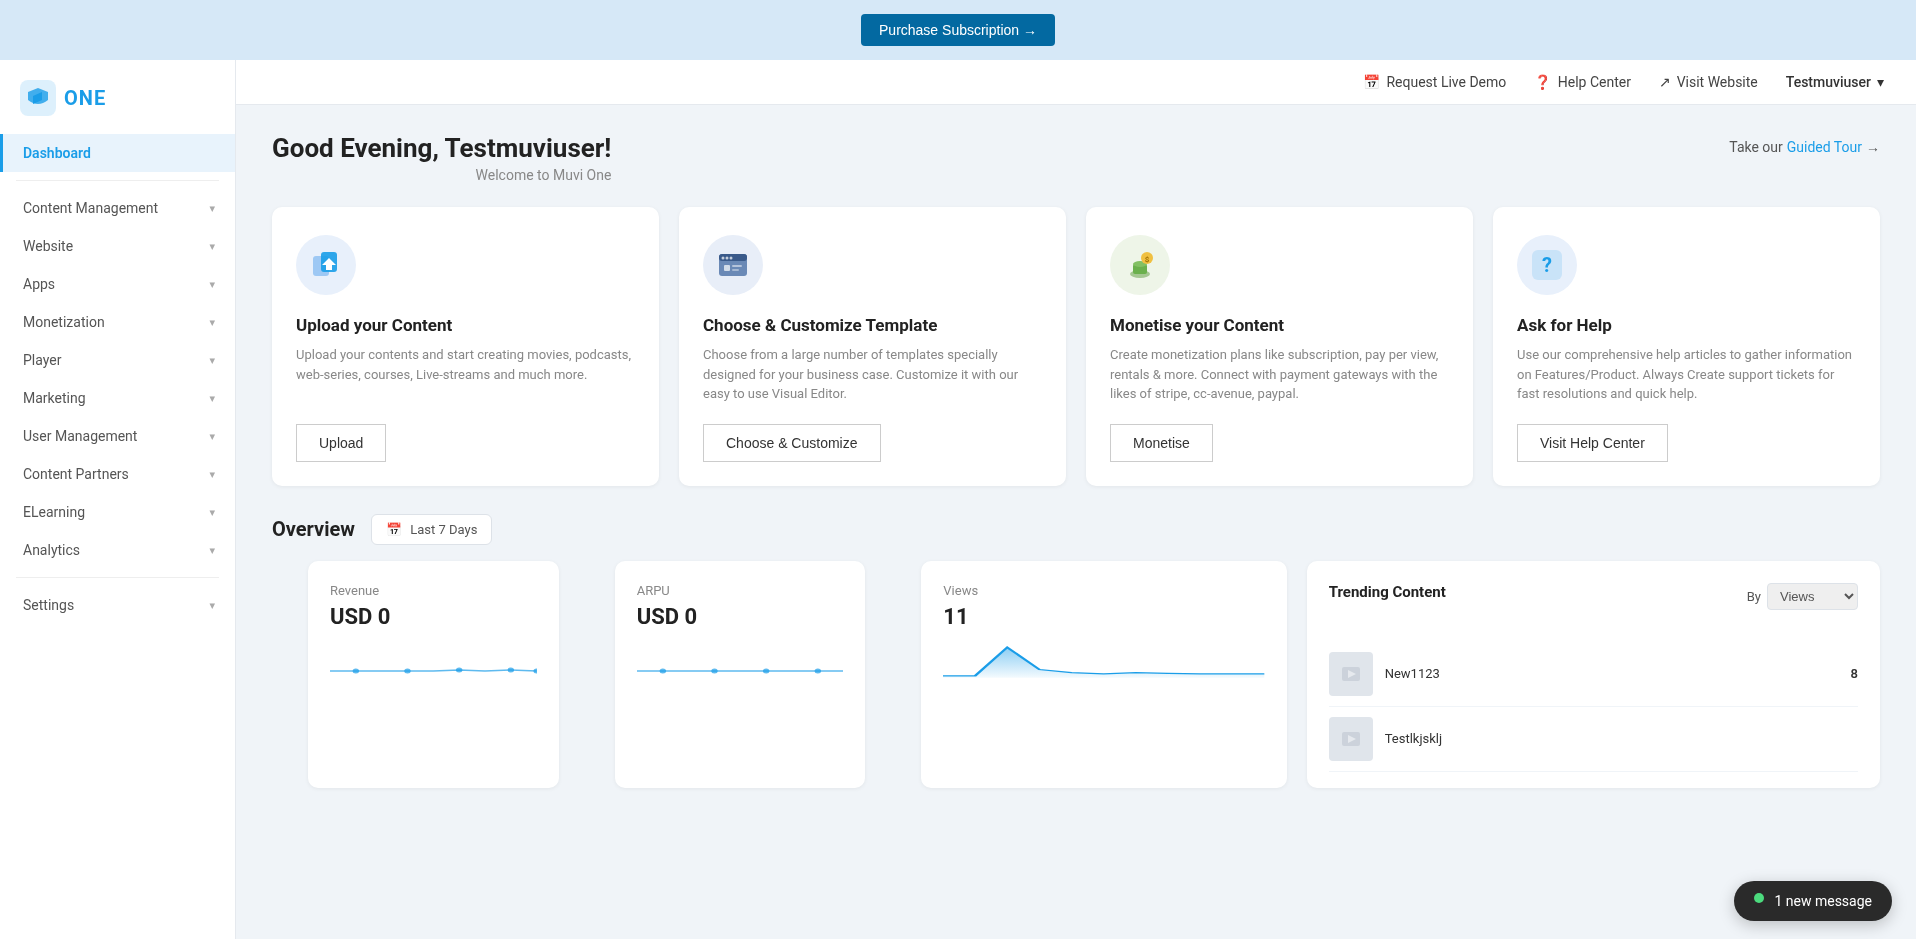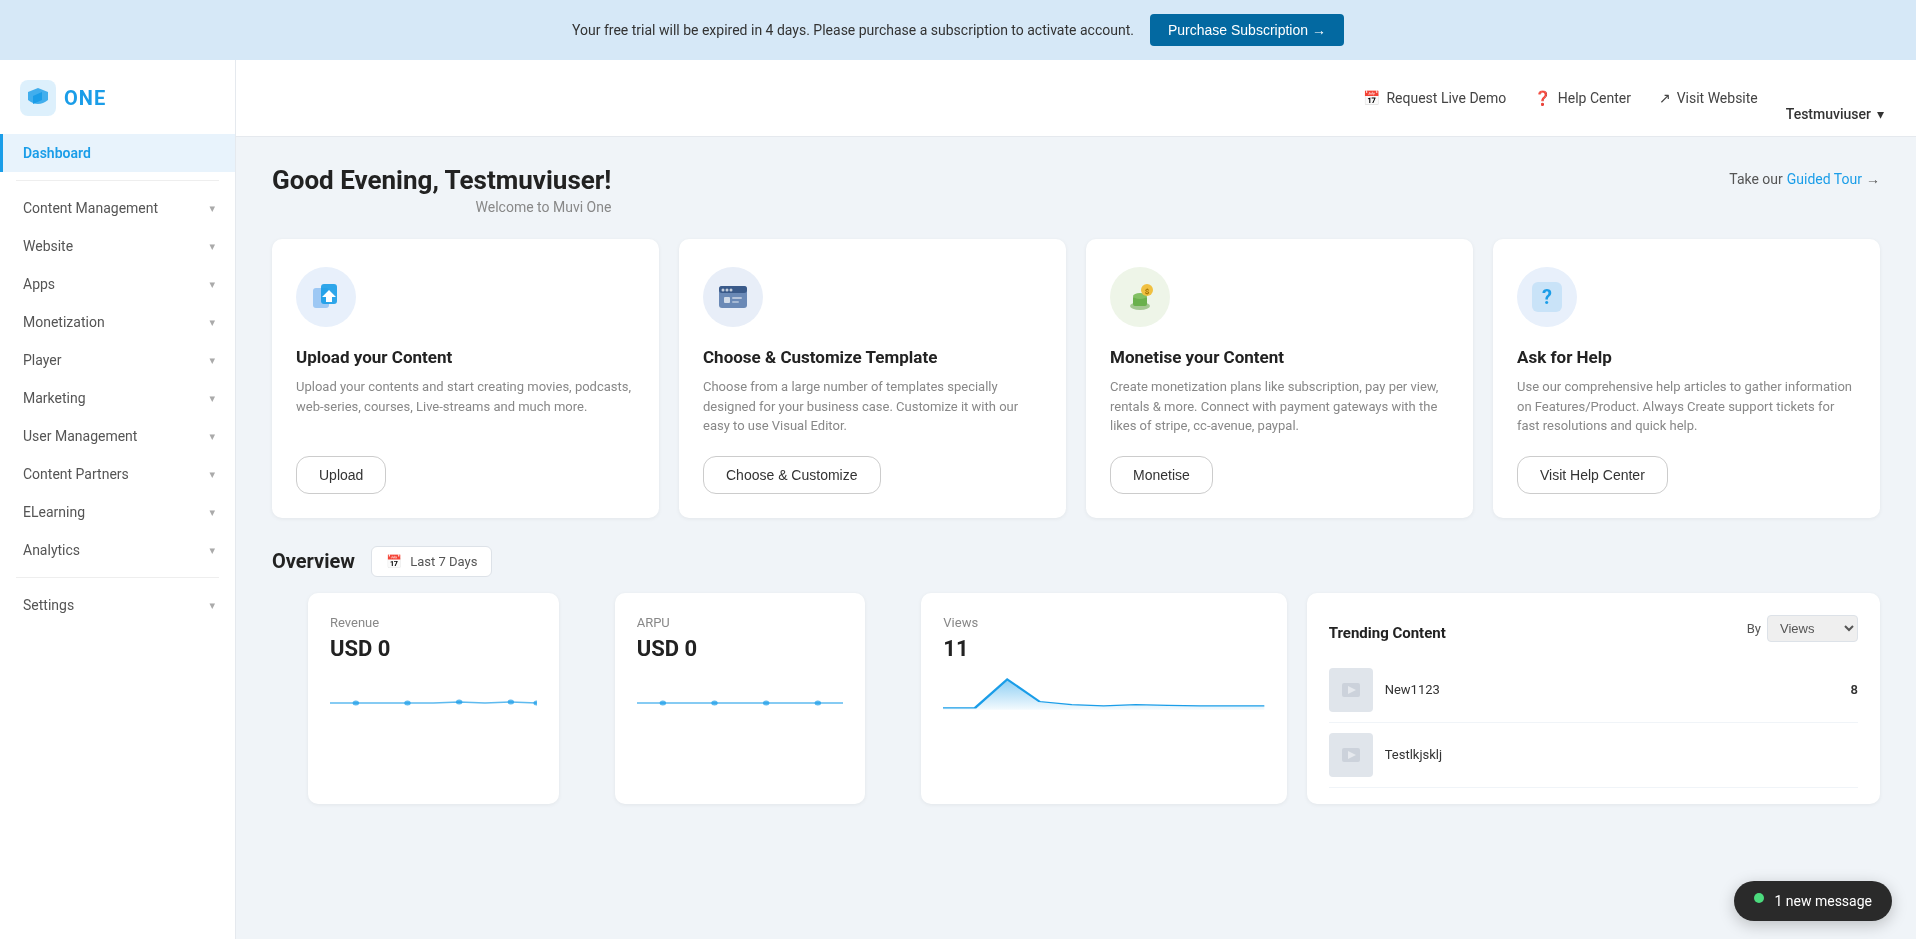--- a/index.html
+++ b/index.html
@@ -54,21 +54,20 @@
       text-decoration: none;
     }
     .header-bar .user-menu {
       display: flex;
       align-items: center;
       gap: 6px;
       font-size: 14px;
       color: #333;
       cursor: pointer;
       font-weight: 500;
-      margin-top: 32px;
     }
 
     
     .layout {
       display: flex;
       flex: 1;
       overflow: hidden;
     }
 
     
@@ -199,21 +198,21 @@
     .card-desc {
       font-size: 13px;
       color: #888;
       line-height: 1.5;
       flex: 1;
       margin-bottom: 20px;
     }
     .card-btn {
       display: inline-block;
       border: 1.5px solid #ccc;
-      border-radius: 13px;
+      border-radius: 0;
       padding: 10px 22px;
       font-size: 14px;
       color: #333;
       cursor: pointer;
       background: #fff;
       text-align: center;
       font-weight: 500;
       align-self: flex-start;
     }
 
@@ -278,23 +277,23 @@
 
     
     .trending-card {
       background: #fff;
       border-radius: 10px;
       padding: 22px 22px 16px;
       box-shadow: 0 1px 4px rgba(0,0,0,0.06);
     }
     .trending-header {
       display: flex;
-      align-items: flex-end;
+      align-items: flex-start;
       justify-content: space-between;
-      margin-bottom: 16px;
+      margin-bottom: 32px;
     }
     .trending-title {
       font-size: 15px;
       font-weight: 700;
       color: #222;
     }
     .trending-filter {
       display: flex;
       align-items: center;
       gap: 6px;
@@ -358,21 +357,20 @@
       width: 10px;
       height: 10px;
       background: #4cdb7e;
       border-radius: 50%;
     }
   </style>
 </head>
 <body>
 
 <div class="top-banner">
-  <span>Your free trial will be expired in 4 days. Please purchase a subscription to activate account.</span>
   <button class="purchase-btn">Purchase Subscription →</button>
 </div>
 
 <div class="layout">
 
   <aside class="sidebar">
     <div class="sidebar-logo">
       <svg class="logo-icon" viewBox="0 0 36 36" fill="none">
         <rect width="36" height="36" rx="8" fill="#1a9de8" opacity="0.15"></rect>
         <path d="M8 12 L18 8 L28 12 L28 20 Q18 28 8 20 Z" fill="#1a9de8" opacity="0.8"></path>

